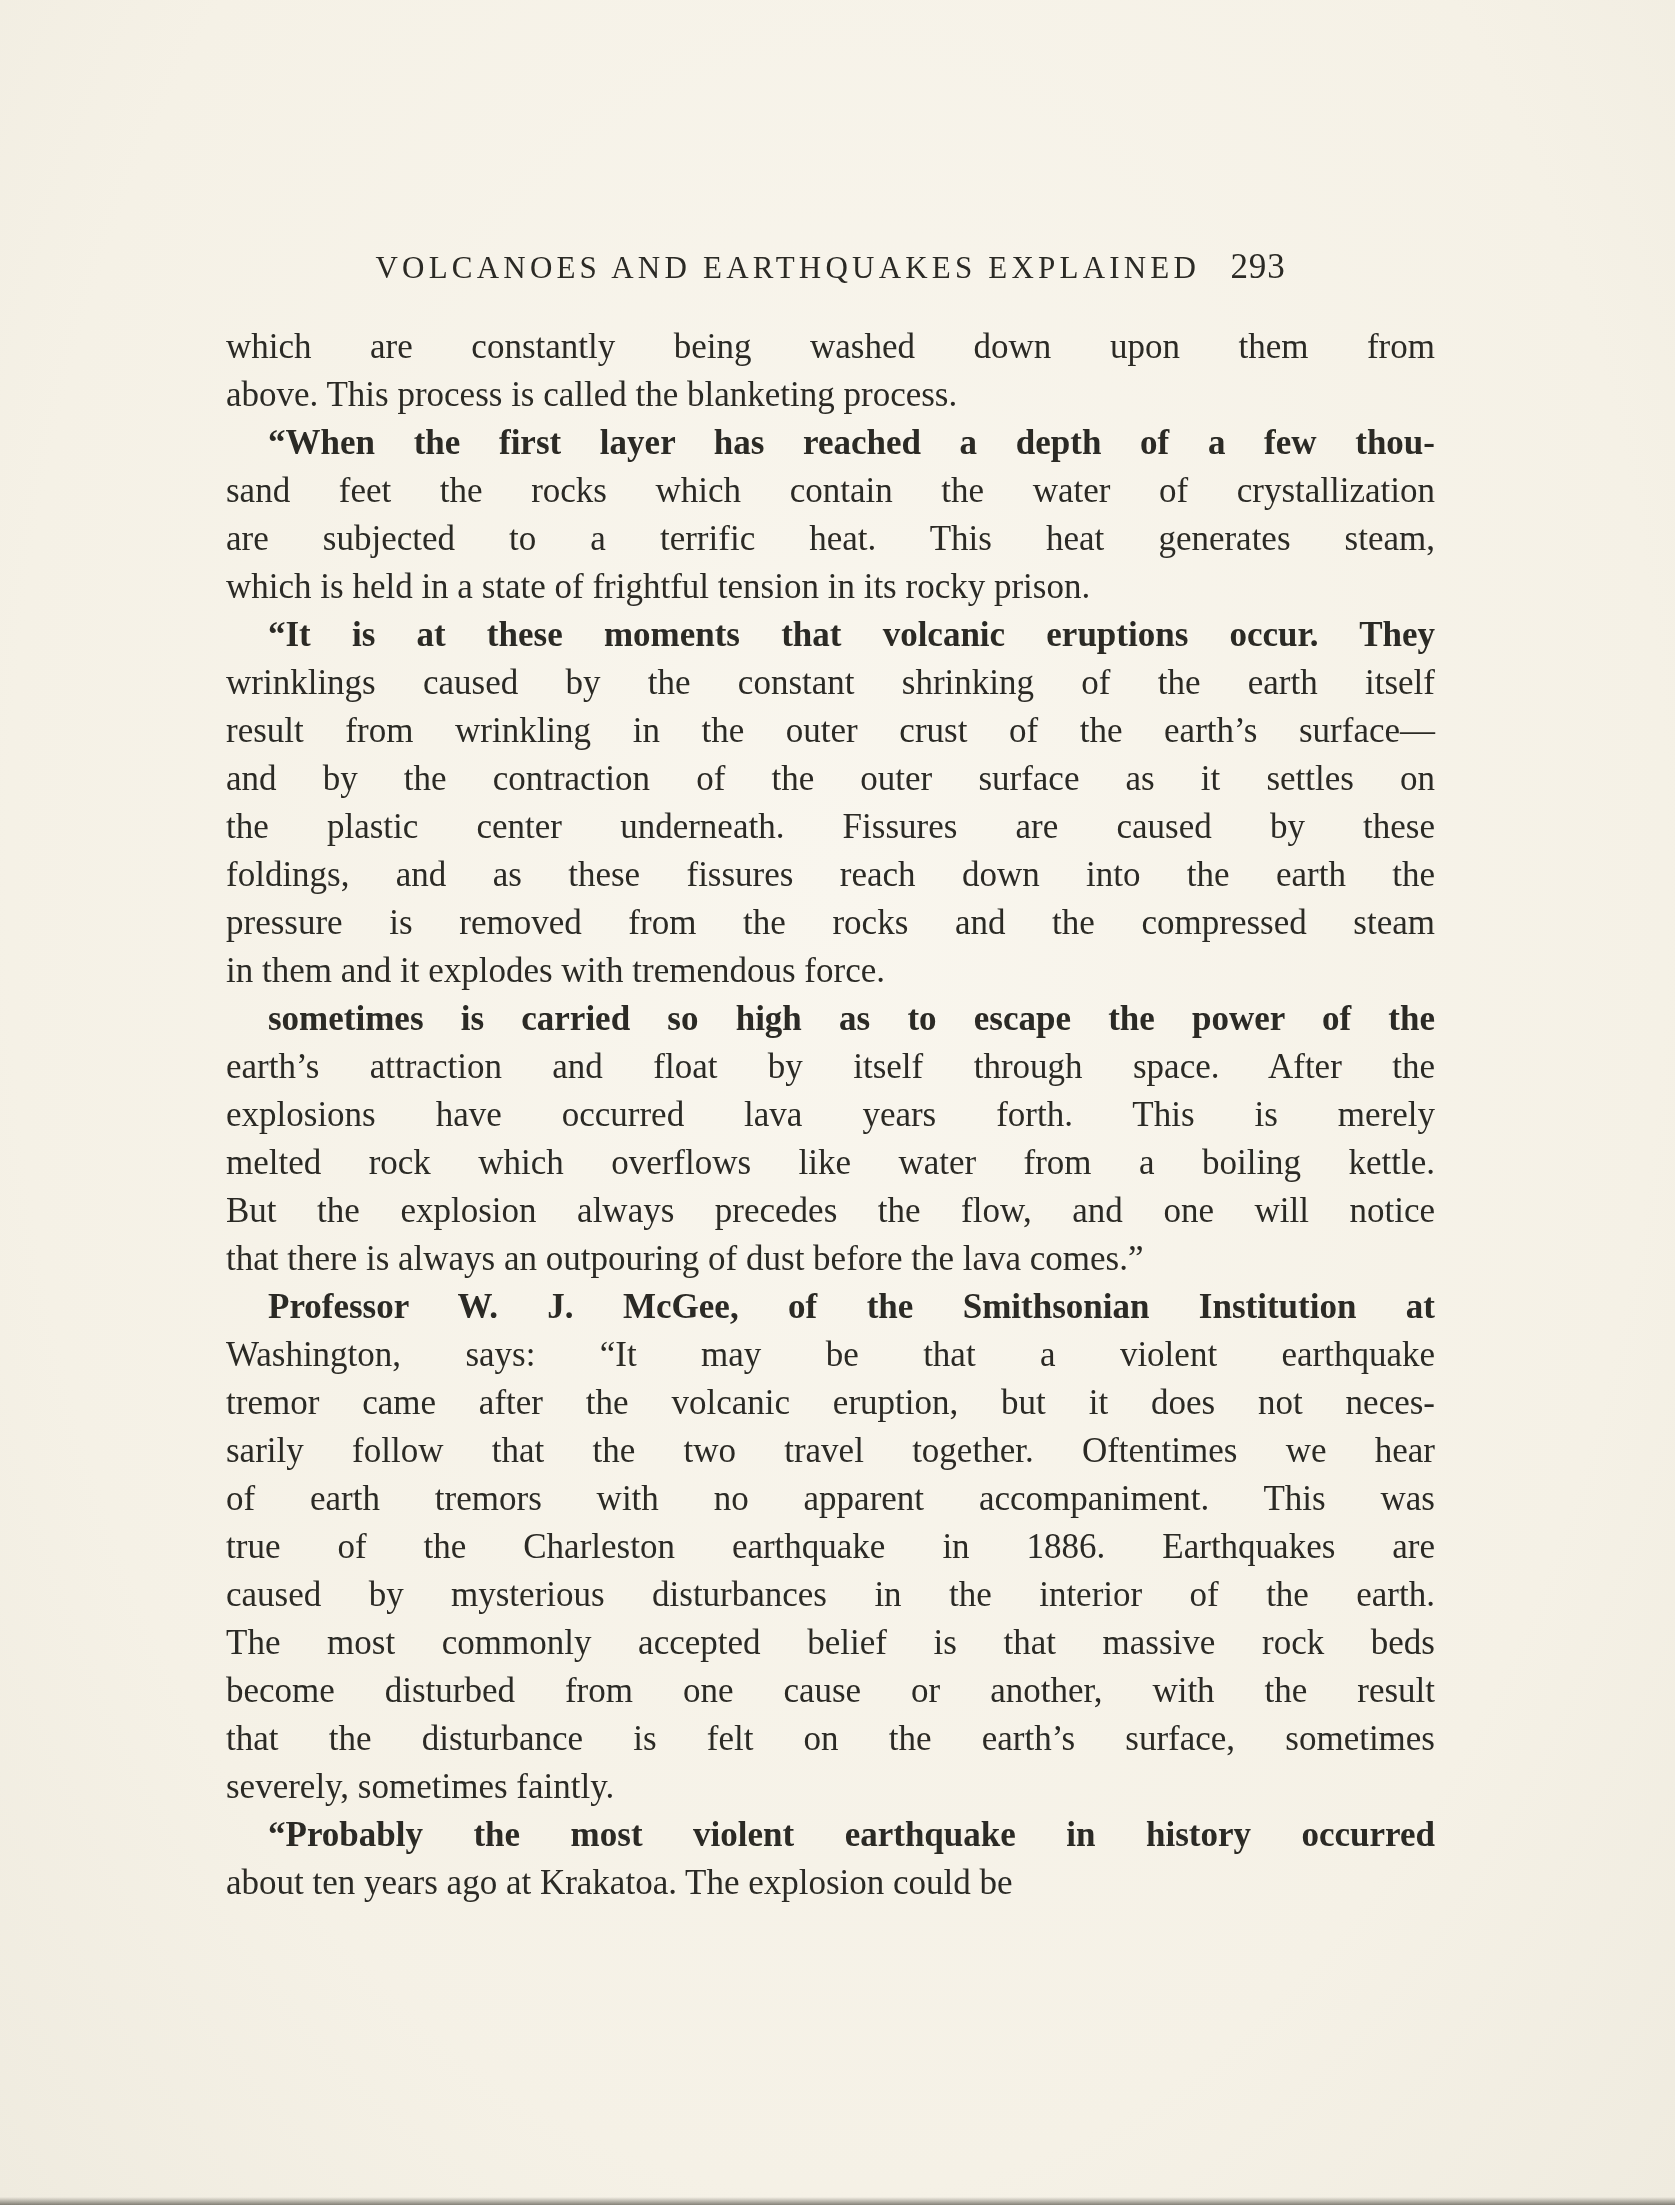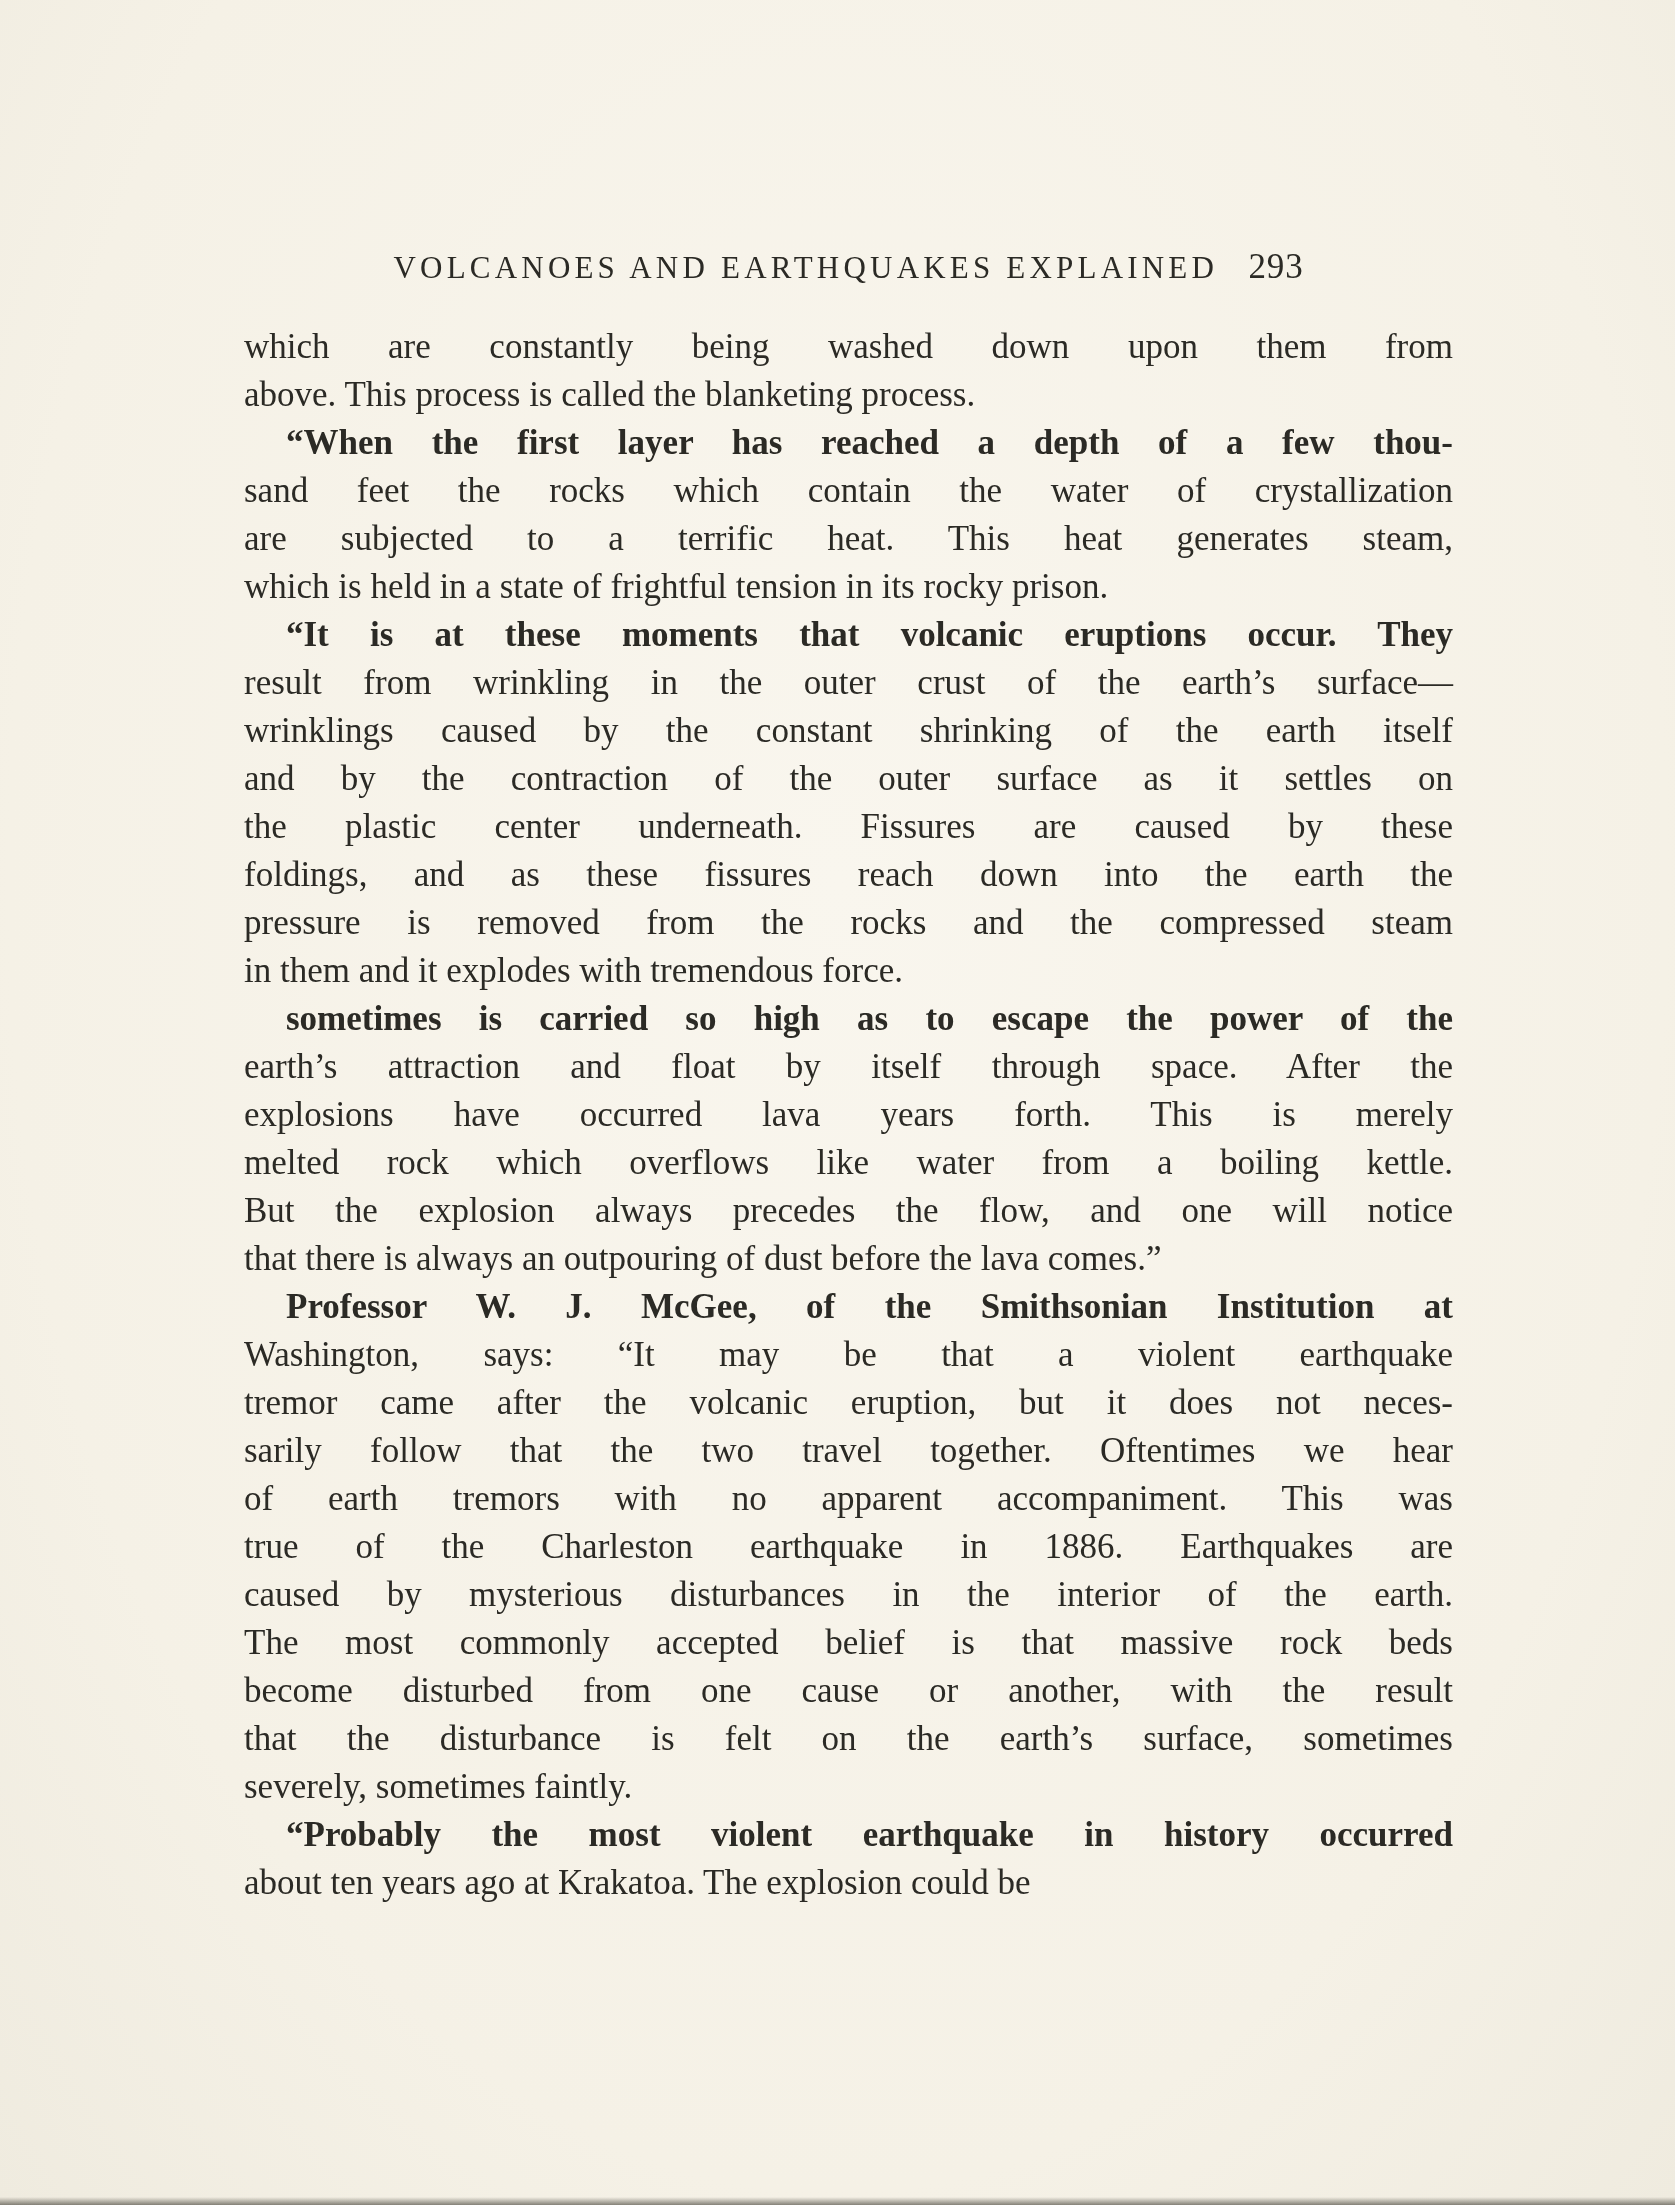--- a/index.html
+++ b/index.html
@@ -21,21 +21,21 @@
     content: "";
     position: absolute;
     left: 0;
     bottom: 0;
     width: 100%;
     height: 8.5px;
     background: linear-gradient(to bottom, rgba(0,0,0,0) 0%, rgba(40,38,30,0.55) 100%);
   }
   .text-block {
     position: absolute;
-    left: 244px;
+    left: 226px;
     top: 247px;
     width: 1209px;
   }
   .header {
     display: flex;
     justify-content: center;
     align-items: baseline;
     font-size: 31px;
     letter-spacing: 4.2px;
     margin-bottom: 36px;
@@ -78,22 +78,22 @@
           <div class="line last">above.  This process is called the blanketing process.</div>
         </div>
         <div class="para indent">
           <div class="line">“When the first layer has reached a depth of a few thou-</div>
           <div class="line">sand feet the rocks which contain the water of  crystallization</div>
           <div class="line">are subjected to a terrific heat.  This heat generates steam,</div>
           <div class="line last">which is held in a state of frightful tension in its rocky prison.</div>
         </div>
         <div class="para indent">
           <div class="line">“It is at these moments that volcanic eruptions occur.  They</div>
+          <div class="line">wrinklings caused by the constant shrinking of the earth itself</div>
           <div class="line">result from wrinkling in the outer crust of the earth’s surface—</div>
-          <div class="line">wrinklings caused by the constant shrinking of the earth itself</div>
           <div class="line">and by the contraction of the outer surface as it settles on</div>
           <div class="line">the plastic center underneath.  Fissures are caused by these</div>
           <div class="line">foldings, and as these fissures reach down into the earth the</div>
           <div class="line">pressure is removed from the rocks and the compressed steam</div>
           <div class="line last">in them and it explodes with tremendous force.</div>
         </div>
         <div class="para indent">
           <div class="line">sometimes is carried so high as to escape the power of the</div>
           <div class="line">earth’s attraction and float by itself through space.  After the</div>
           <div class="line">explosions have occurred lava years forth.  This is merely</div>

